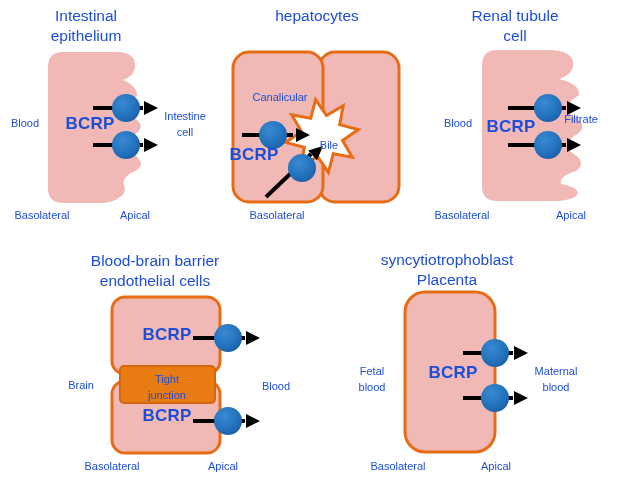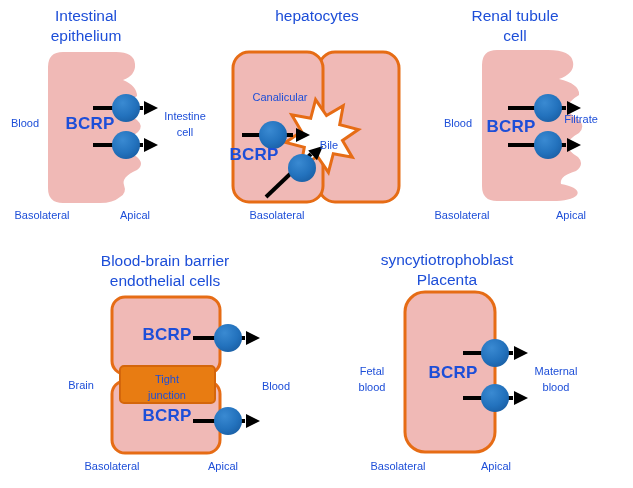--- a/index.html
+++ b/index.html
@@ -116,21 +116,21 @@
   <div class="lbl title" style="left:515px;top:6px">
     <div>Renal tubule</div>
     <div>cell</div>
   </div>
   <div class="lbl" style="left:458px;top:115px">Blood</div>
   <div class="lbl bcrp" style="left:511px;top:119px">BCRP</div>
   <div class="lbl" style="left:581px;top:111px">Filtrate</div>
   <div class="lbl" style="left:462px;top:207px">Basolateral</div>
   <div class="lbl" style="left:571px;top:207px">Apical</div>
 
-  <div class="lbl title" style="left:165px;top:251px">
+  <div class="lbl title" style="left:155px;top:251px">
     <div>Blood-brain barrier</div>
     <div>endothelial cells</div>
   </div>
   <div class="lbl bcrp" style="left:167px;top:327px">BCRP</div>
   <div class="lbl" style="left:81px;top:377px">Brain</div>
   <div class="lbl" style="left:276px;top:378px">Blood</div>
   <div class="lbl tj-text" style="left:167px;top:371px">
     <div>Tight</div>
     <div>junction</div>
   </div>

